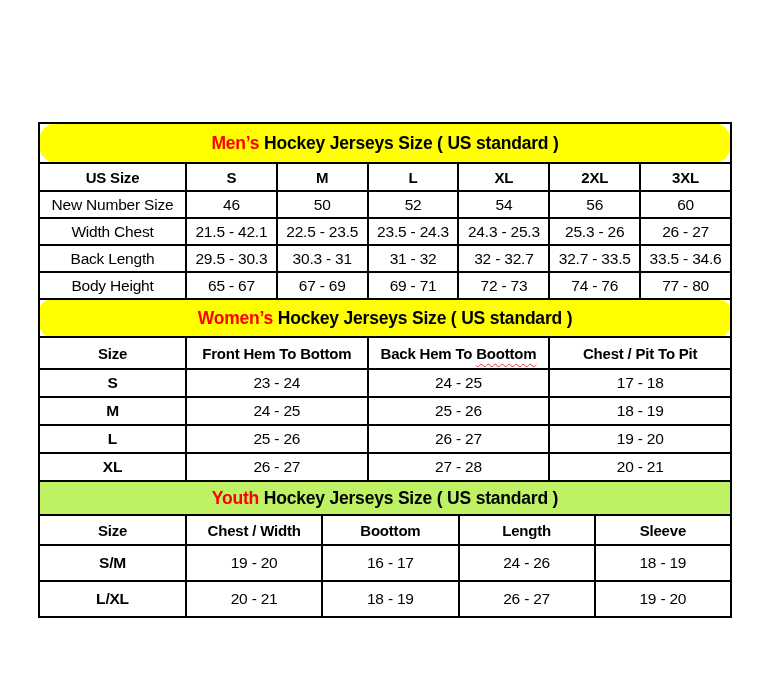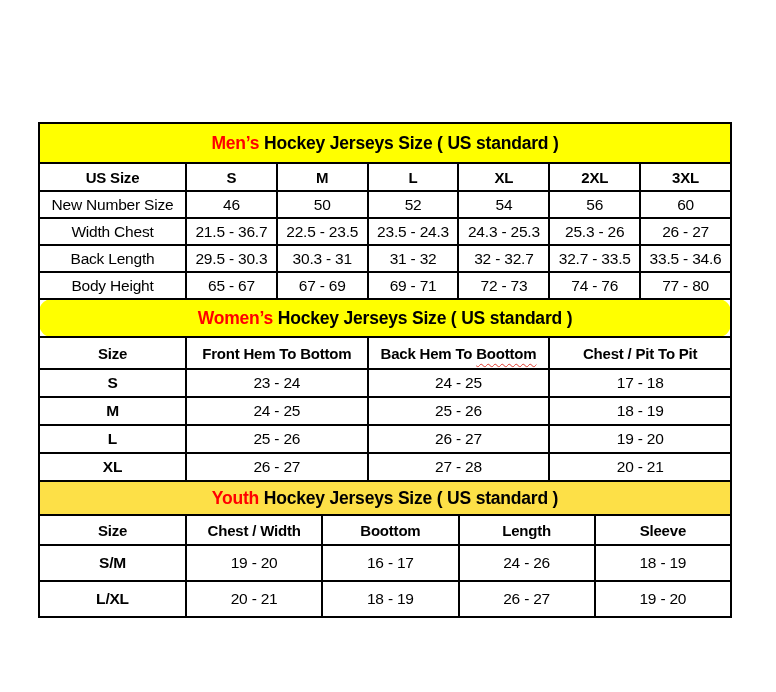--- a/index.html
+++ b/index.html
@@ -81,21 +81,21 @@
 
   <div class="tables-wrap">
 
     <table class="tbl tbl-men">
       <colgroup>
           <col class="c-label">
           <col span="6">
         </colgroup>
       <tbody>
           <tr class="band-row">
-            <td class="band" colspan="7" style="background: rgb(255, 255, 0);"><span style="color: rgb(255, 0, 0);">Men’s</span><span> Hockey Jerseys Size ( US standard )</span></td>
+            <td class="band" colspan="7" style="background: rgb(255, 255, 0); border-radius: 18px;"><span style="color: rgb(255, 0, 0);">Men’s</span><span> Hockey Jerseys Size ( US standard )</span></td>
           </tr>
           <tr class="hdr">
             <th>US Size</th>
             <th>S</th>
             <th>M</th>
             <th>L</th>
             <th>XL</th>
             <th>2XL</th>
             <th>3XL</th>
           </tr>
@@ -103,21 +103,21 @@
             <td>New Number Size</td>
             <td>46</td>
             <td>50</td>
             <td>52</td>
             <td>54</td>
             <td>56</td>
             <td>60</td>
           </tr>
           <tr class="data-row">
             <td>Width Chest</td>
-            <td>21.5 - 36.7</td>
+            <td>21.5 - 42.1</td>
             <td>22.5 - 23.5</td>
             <td>23.5 - 24.3</td>
             <td>24.3 - 25.3</td>
             <td>25.3 - 26</td>
             <td>26 - 27</td>
           </tr>
           <tr class="data-row">
             <td>Back Length</td>
             <td>29.5 - 30.3</td>
             <td>30.3 - 31</td>
@@ -180,21 +180,21 @@
         </tbody>
     </table>
 
     <table class="tbl tbl-youth">
       <colgroup>
           <col class="c-label">
           <col span="4">
         </colgroup>
       <tbody>
           <tr class="band-row">
-            <td class="band" colspan="5" style="background: #fde047;"><span style="color: rgb(255, 0, 0);">Youth</span><span> Hockey Jerseys Size ( US standard )</span></td>
+            <td class="band" colspan="5" style="background: #bef264;"><span style="color: rgb(255, 0, 0);">Youth</span><span> Hockey Jerseys Size ( US standard )</span></td>
           </tr>
           <tr class="hdr">
             <th>Size</th>
             <th>Chest / Width</th>
             <th>Boottom</th>
             <th>Length</th>
             <th>Sleeve</th>
           </tr>
           <tr class="data-row">
             <td>S/M</td>

